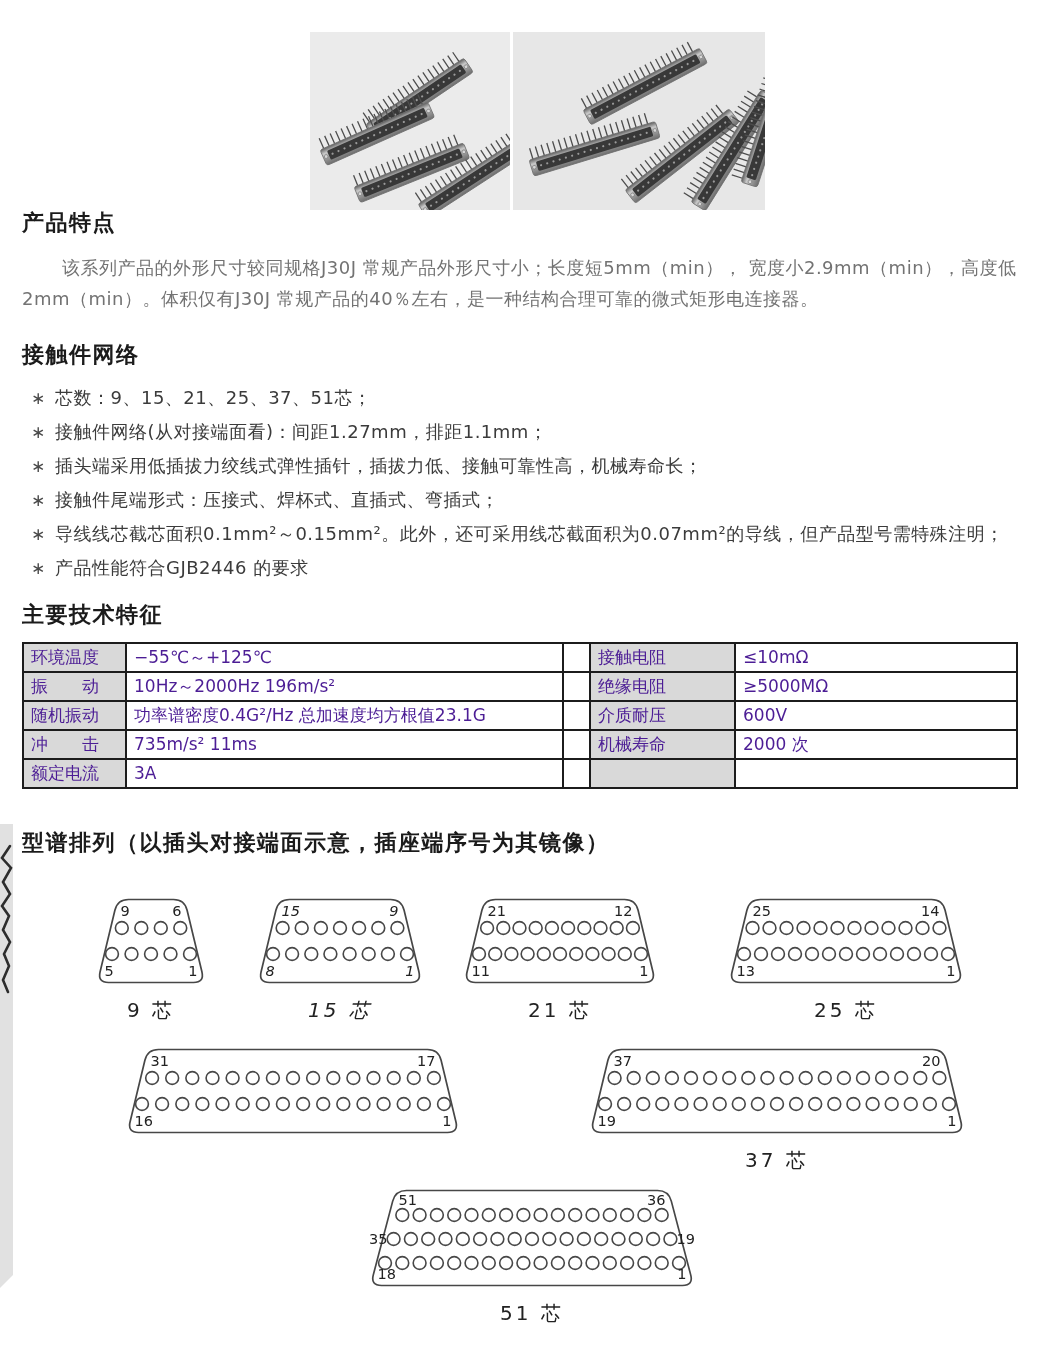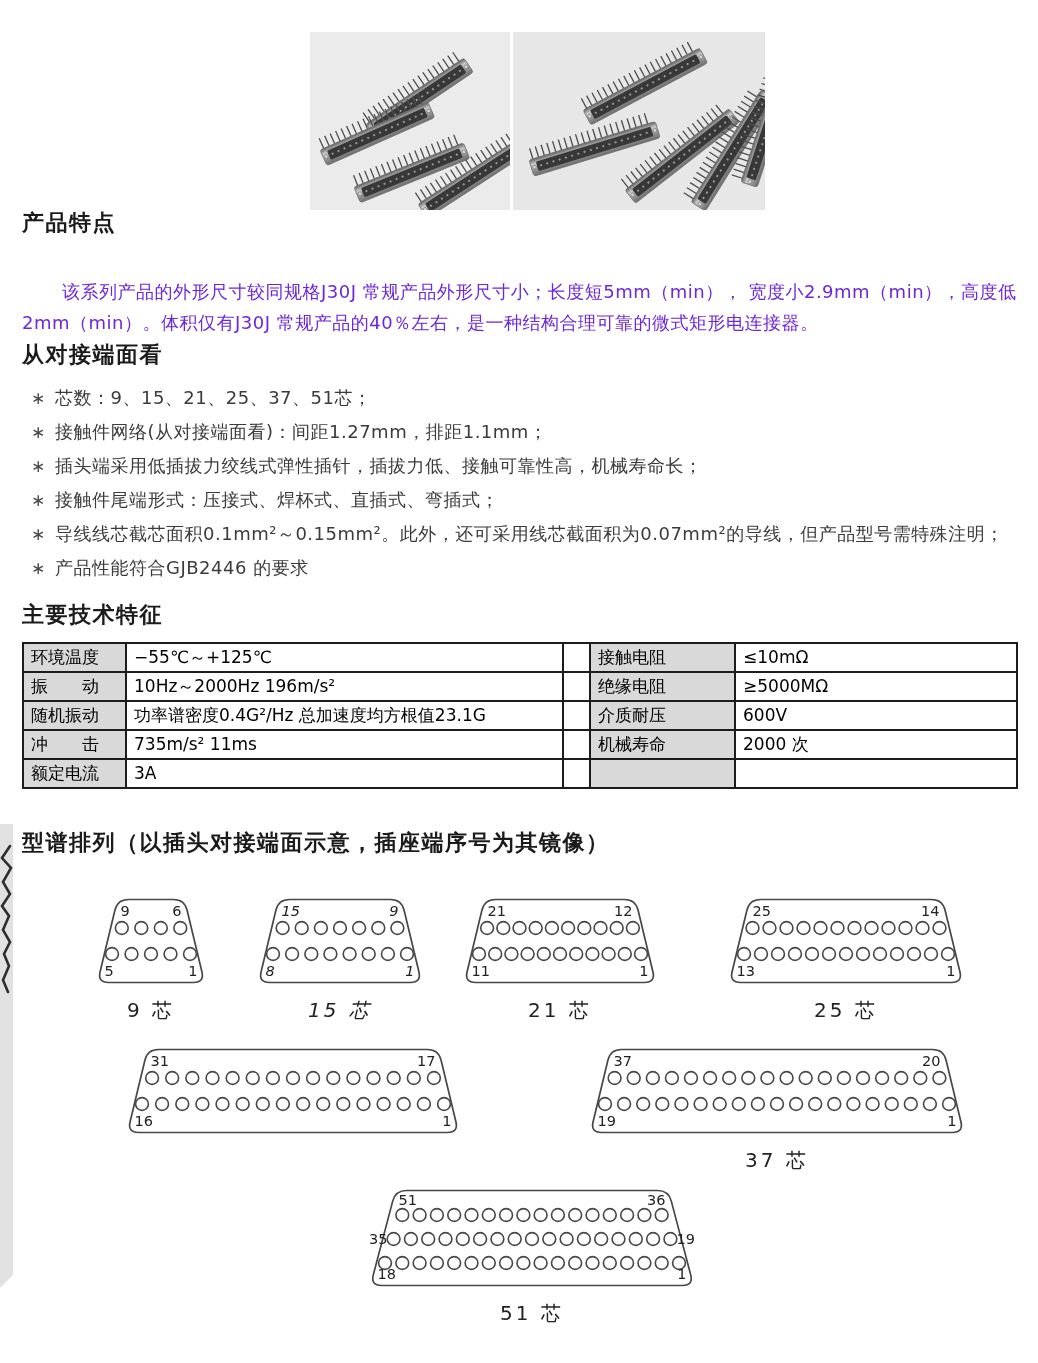--- a/index.html
+++ b/index.html
@@ -12,30 +12,30 @@
   .photo svg{display:block;}
   #photoL{left:310px;}
   #photoR{left:513px;}
   
   .h1{position:absolute;left:22px;font-size:22px;font-weight:bold;color:#1b1b1b;letter-spacing:1.5px;white-space:nowrap;}
   #t-features{top:208px;}
   #t-intro{top:340px;}
   #t-tech{top:600px;}
   #t-spectrum{top:828px;}
   
-  .para{position:absolute;left:22px;top:252px;width:1016px;font-size:18px;line-height:31px;color:#6d28d9;letter-spacing:0.5px;margin-top:24px;}
+  .para{position:absolute;left:22px;top:252px;width:1016px;font-size:18px;line-height:31px;color:#737373;letter-spacing:0.5px;}
   .para div{white-space:nowrap;overflow:visible;}
   .para .line1{text-indent:40px;}
   
   .bullets{position:absolute;left:22px;top:381px;margin:0;padding:0;list-style:none;font-size:18px;color:#3b3b3b;letter-spacing:0.5px;}
   .bullets li{height:34px;display:flex;align-items:center;white-space:nowrap;}
   .bullets .mark{display:inline-block;width:24px;padding-left:9px;font-size:17px;color:#4a4a4a;}
   
   table.tech{position:absolute;left:22px;top:642px;border-collapse:collapse;table-layout:fixed;}
-  table.tech td{border:2px solid #1c1c1c;height:27px;line-height:27px;font-size:17px;padding:0 7px;color:#000000;white-space:nowrap;overflow:hidden;}
+  table.tech td{border:2px solid #1c1c1c;height:27px;line-height:27px;font-size:17px;padding:0 7px;color:#4c1d95;white-space:nowrap;overflow:hidden;}
   table.tech td.lab{background:#d9d9d9;}
   table.tech td.sp{background:#ffffff;}
   
   .conn{position:absolute;text-align:center;}
   .conn svg{display:block;margin:0 auto;}
   .conn .clabel{margin-top:12px;font-size:20px;color:#222222;letter-spacing:3px;white-space:nowrap;}
   
   .strip{
     position:absolute;left:0;top:824px;width:13px;height:464px;background:#e1e1e1;
     clip-path:polygon(0 0,100% 0,100% calc(100% - 13px),0 100%);
@@ -290,21 +290,21 @@
         </g>
       </svg>
   </div>
 
   <div class="h1" id="t-features">产品特点</div>
   <div class="para">
     <div class="line1">该系列产品的外形尺寸较同规格J30J 常规产品外形尺寸小；长度短5mm（min）， 宽度小2.9mm（min），高度低</div>
     <div>2mm（min）。体积仅有J30J 常规产品的40％左右，是一种结构合理可靠的微式矩形电连接器。</div>
   </div>
 
-  <div class="h1" id="t-intro">从对接端面看</div>
+  <div class="h1" id="t-intro">接触件网络</div>
   <ul class="bullets">
       <li>
         <span class="mark">∗</span>
         <span>芯数：9、15、21、25、37、51芯；</span>
       </li>
       <li>
         <span class="mark">∗</span>
         <span>接触件网络(从对接端面看)：间距1.27mm，排距1.1mm；</span>
       </li>
       <li>

